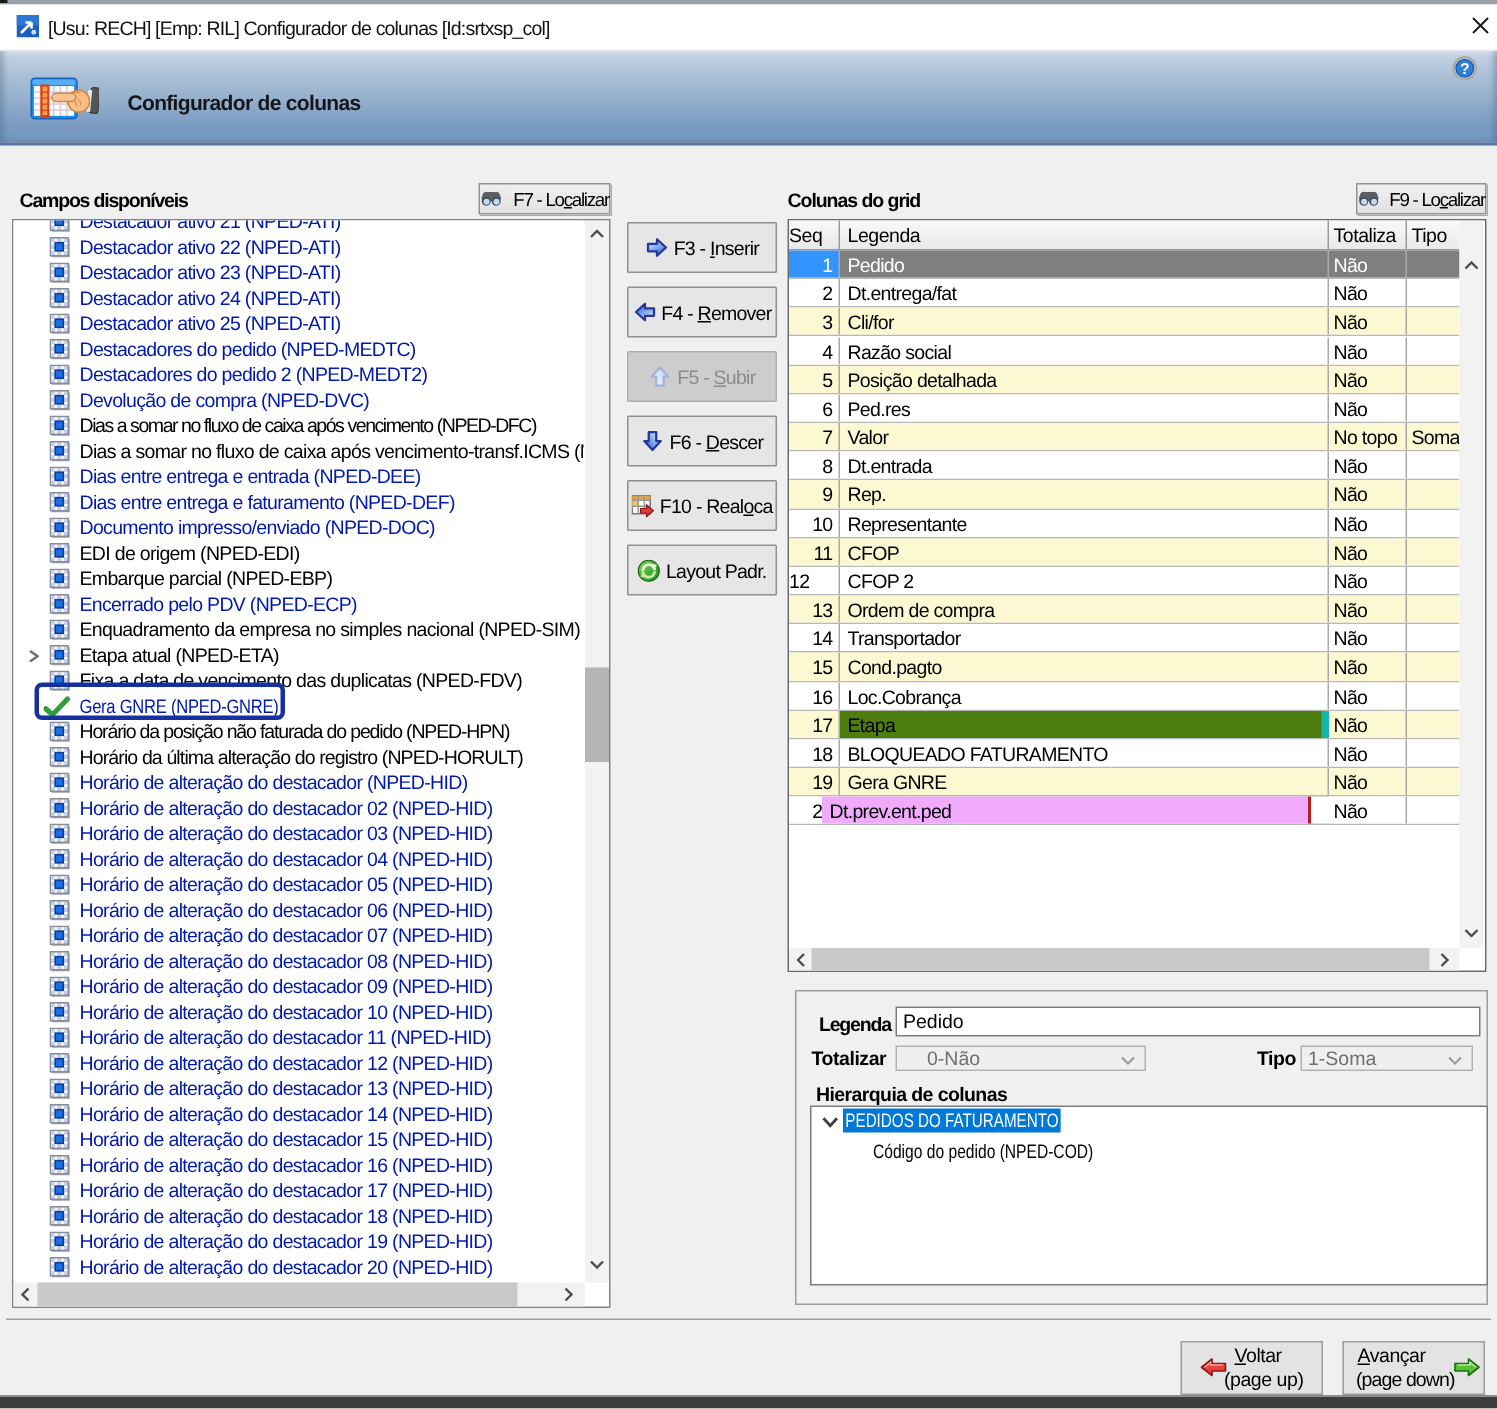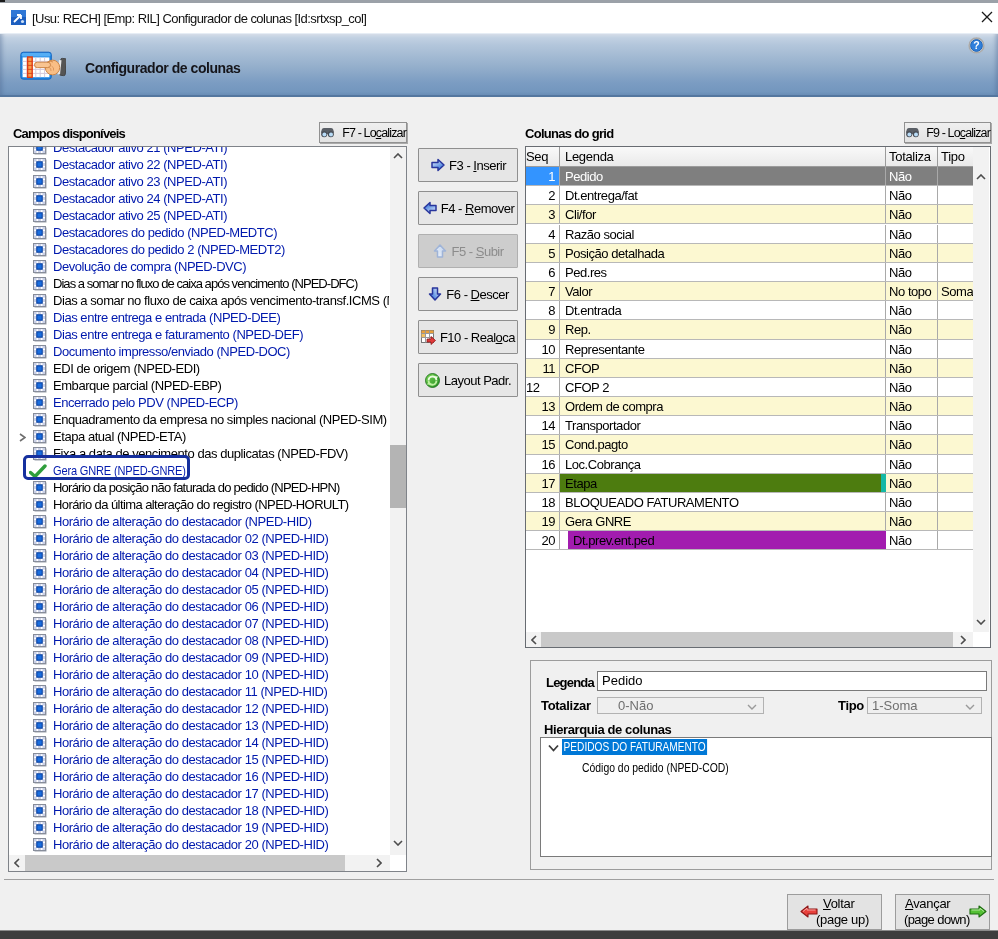--- a/index.html
+++ b/index.html
@@ -785,21 +785,21 @@
       <div class="gc" style="left:412px;width:35px;background:#ffffff;color:#000000;padding-left:3px"></div>
     </div>
 <div class="grow" style="top:345.06px;height:19.17px;border-bottom:1px solid #b8b8b8;line-height:19.17px">
       <div class="gc" style="left:0;width:34px;background:#fcf8d1;color:#000000;text-align:right;padding-right:4px;border-right:1px solid #a9a9a9">19</div>
       <div class="gc" style="left:34px;width:326px;background:#fcf8d1;color:#000000;padding-left:5px;border-right:1px solid #a9a9a9">Gera GNRE</div>
       <div class="gc" style="left:360px;width:52px;background:#fcf8d1;color:#000000;padding-left:3px;border-right:1px solid #a9a9a9">Não</div>
       <div class="gc" style="left:412px;width:35px;background:#fcf8d1;color:#000000;padding-left:3px"></div>
     </div>
 <div class="grow" style="top:364.23px;height:19.17px;border-bottom:1px solid #b8b8b8;line-height:19.17px">
       <div class="gc" style="left:0;width:34px;background:#ffffff;color:#000000;text-align:right;padding-right:4px;border-right:1px solid #a9a9a9">20</div>
-      <div class="gc" style="left:42px;width:326px;background:#a21caf;color:#000000;padding-left:5px;border-right:6px solid #b91c1c">Dt.prev.ent.ped</div>
+      <div class="gc" style="left:22px;width:326px;background:#f0abfc;color:#000000;padding-left:5px;border-right:2px solid #b91c1c">Dt.prev.ent.ped</div>
       <div class="gc" style="left:360px;width:52px;background:#ffffff;color:#000000;padding-left:3px;border-right:1px solid #a9a9a9">Não</div>
       <div class="gc" style="left:412px;width:35px;background:#ffffff;color:#000000;padding-left:3px"></div>
     </div>
 </div>
 <div class="sb" style="left:973px;top:147px;width:16px;height:485px"></div>
 <div class="sbc" style="left:973px;top:170px;width:16px;height:14px">
     <svg width="10" height="6" viewBox="0 0 10 6">
       <path d="M1 5 L5 1 L9 5" fill="none" stroke="#4d4d4d" stroke-width="1.6"></path>
     </svg>
   </div>

